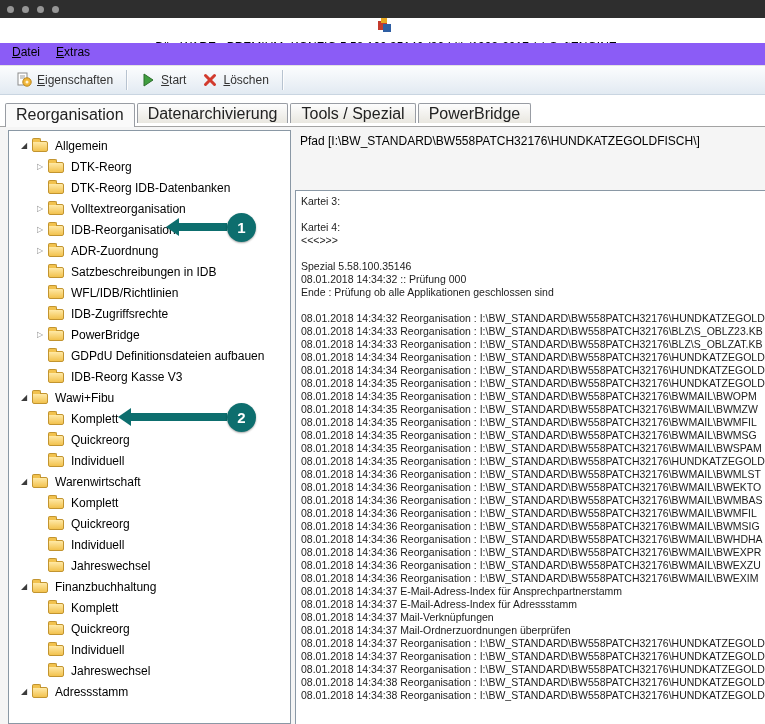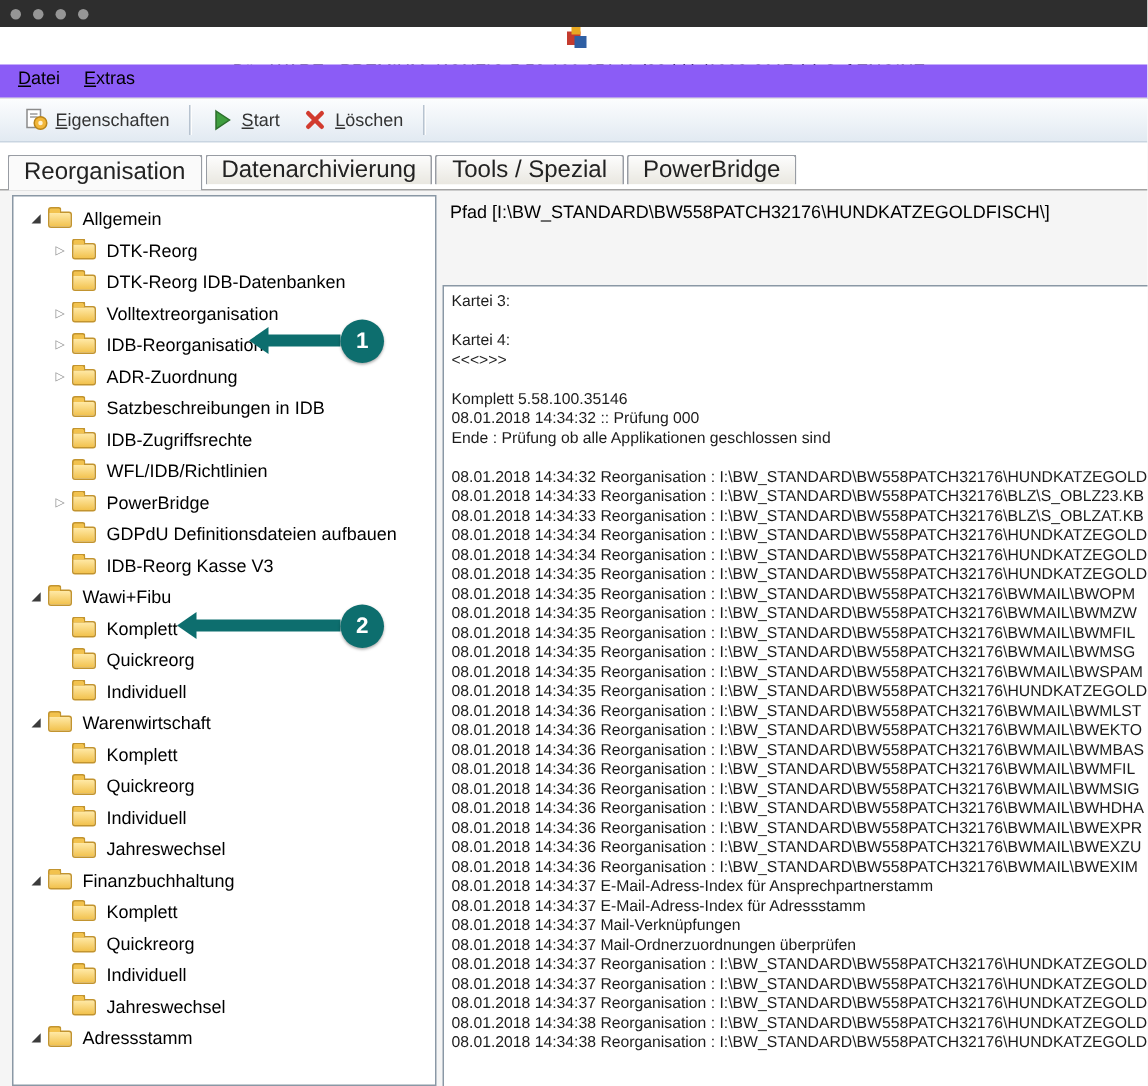--- a/index.html
+++ b/index.html
@@ -184,26 +184,26 @@
       <span class="tree-label">ADR-Zuordnung</span>
     </div>
     <div class="tree-row lvl1">
       <span class="twisty leaf"></span>
       <span class="folder"></span>
       <span class="tree-label">Satzbeschreibungen in IDB</span>
     </div>
     <div class="tree-row lvl1">
       <span class="twisty leaf"></span>
       <span class="folder"></span>
+      <span class="tree-label">WFL/IDB/Richtlinien</span>
+    </div>
+    <div class="tree-row lvl1">
+      <span class="twisty leaf"></span>
+      <span class="folder"></span>
       <span class="tree-label">IDB-Zugriffsrechte</span>
-    </div>
-    <div class="tree-row lvl1">
-      <span class="twisty leaf"></span>
-      <span class="folder"></span>
-      <span class="tree-label">WFL/IDB/Richtlinien</span>
     </div>
     <div class="tree-row lvl1">
       <span class="twisty collapsed">▷</span>
       <span class="folder"></span>
       <span class="tree-label">PowerBridge</span>
     </div>
     <div class="tree-row lvl1">
       <span class="twisty leaf"></span>
       <span class="folder"></span>
       <span class="tree-label">GDPdU Definitionsdateien aufbauen</span>
@@ -290,21 +290,21 @@
     </div>
   </div>
 
 <div class="path-label">Pfad [I:\BW_STANDARD\BW558PATCH32176\HUNDKATZEGOLDFISCH\]</div>
 <div class="log-panel" id="log">
     <div class="log-line">Kartei 3:</div>
     <div class="log-line"></div>
     <div class="log-line">Kartei 4:</div>
     <div class="log-line">&lt;&lt;&lt;&gt;&gt;&gt;</div>
     <div class="log-line"></div>
-    <div class="log-line">Komplett 5.58.100.35146</div>
+    <div class="log-line">Spezial 5.58.100.35146</div>
     <div class="log-line">08.01.2018 14:34:32 :: Prüfung 000</div>
     <div class="log-line">Ende : Prüfung ob alle Applikationen geschlossen sind</div>
     <div class="log-line"></div>
     <div class="log-line">08.01.2018 14:34:32 Reorganisation : I:\BW_STANDARD\BW558PATCH32176\HUNDKATZEGOLD</div>
     <div class="log-line">08.01.2018 14:34:33 Reorganisation : I:\BW_STANDARD\BW558PATCH32176\BLZ\S_OBLZ23.KB</div>
     <div class="log-line">08.01.2018 14:34:33 Reorganisation : I:\BW_STANDARD\BW558PATCH32176\BLZ\S_OBLZAT.KB</div>
     <div class="log-line">08.01.2018 14:34:34 Reorganisation : I:\BW_STANDARD\BW558PATCH32176\HUNDKATZEGOLD</div>
     <div class="log-line">08.01.2018 14:34:34 Reorganisation : I:\BW_STANDARD\BW558PATCH32176\HUNDKATZEGOLD</div>
     <div class="log-line">08.01.2018 14:34:35 Reorganisation : I:\BW_STANDARD\BW558PATCH32176\HUNDKATZEGOLD</div>
     <div class="log-line">08.01.2018 14:34:35 Reorganisation : I:\BW_STANDARD\BW558PATCH32176\BWMAIL\BWOPM</div>

